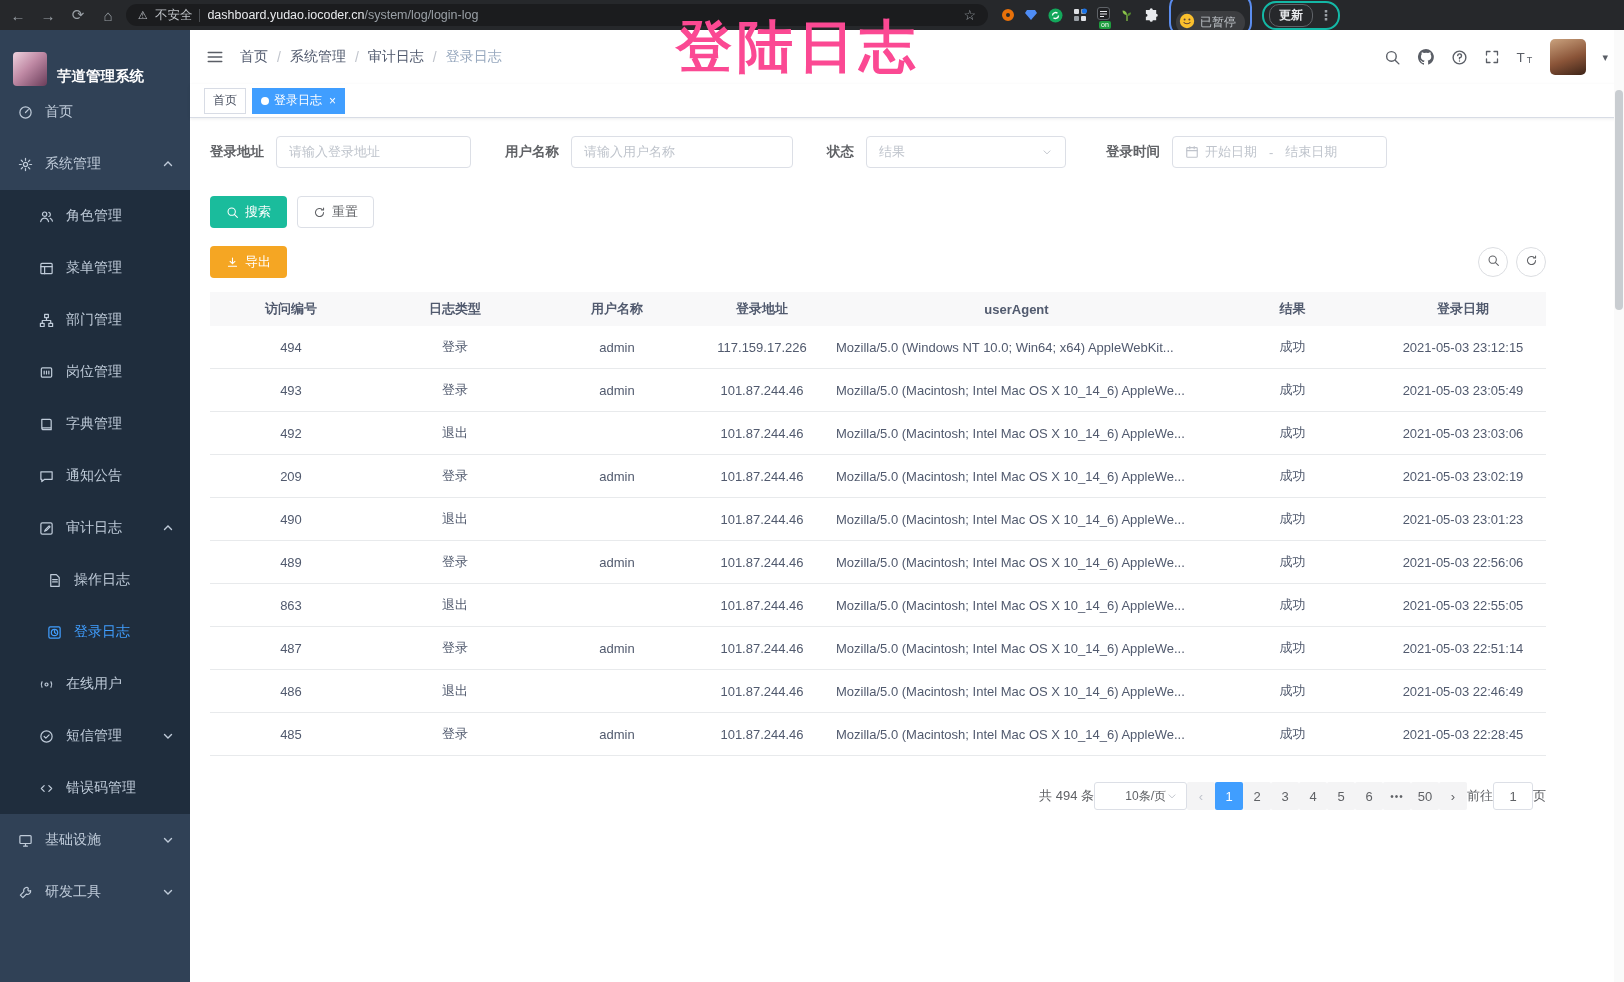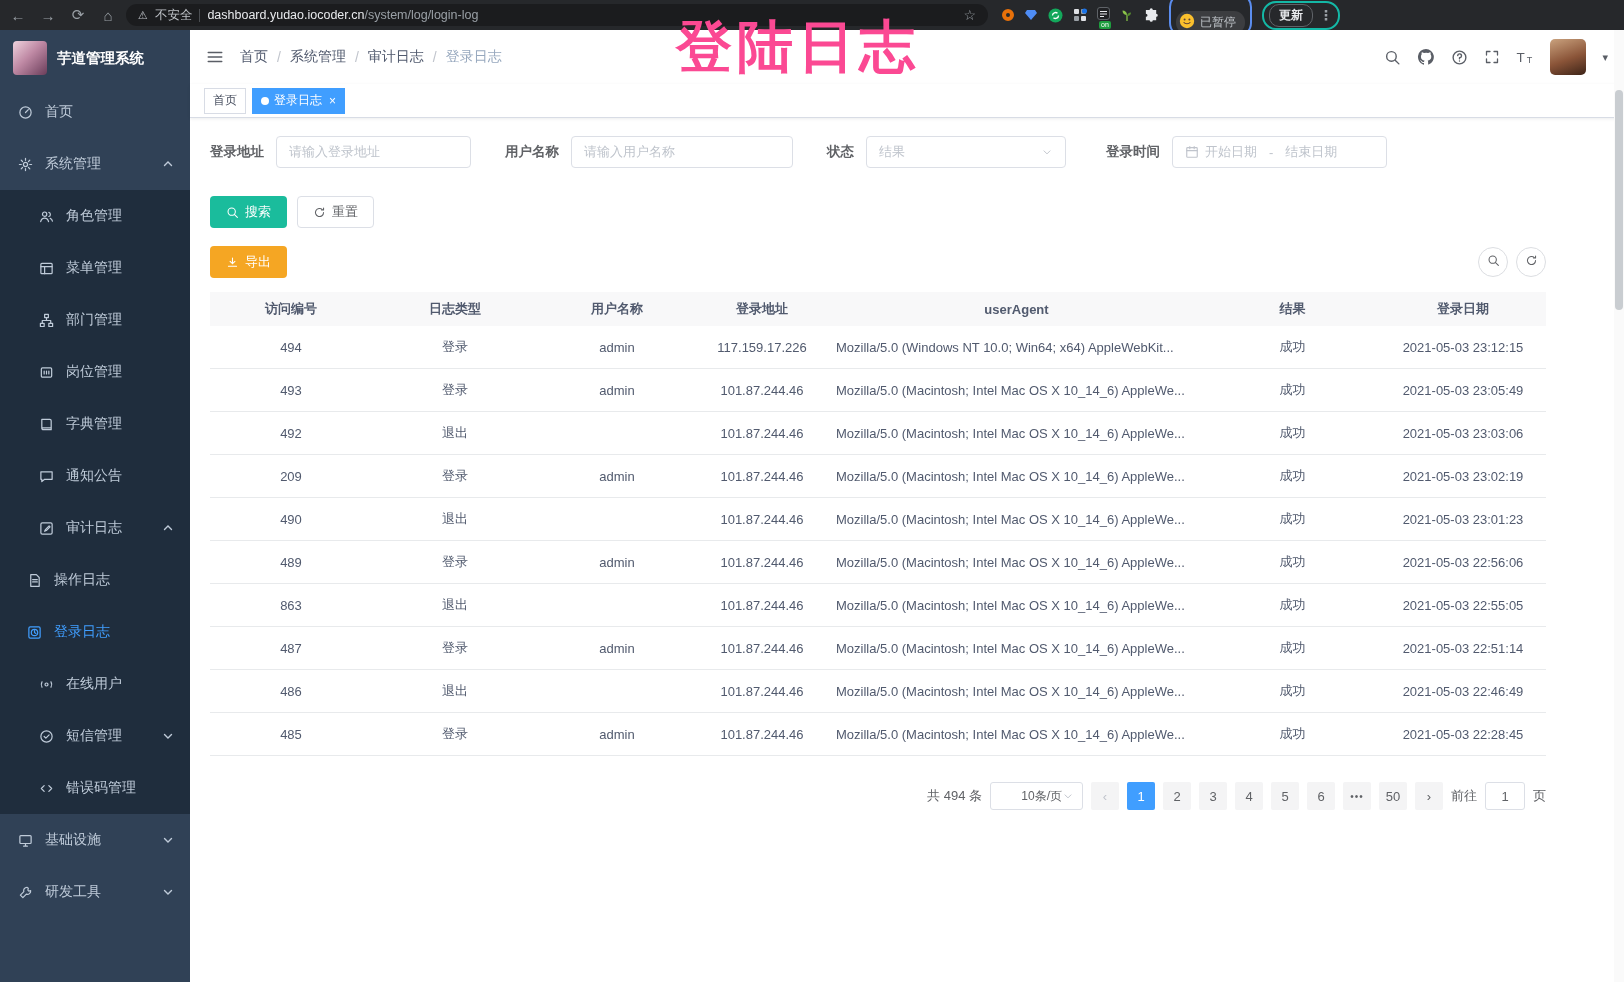--- a/index.html
+++ b/index.html
@@ -26,26 +26,26 @@
   .profile-chip{display:flex;align-items:center;gap:5px;background:#3c3d40;border-radius:11px;padding:2px 9px 2px 3px;font-size:12px;color:#bdc1c6;cursor:pointer;margin-top:15px;}
   .update-pill{font-size:12px;color:#e8eaed;border:1px solid #5f6368;border-radius:10px;padding:2px 9px;cursor:pointer;}
   .kebab{color:#9aa0a6;font-size:14px;cursor:pointer;}
 
   
   .overlay-annotation{position:absolute;left:676px;top:10px;z-index:60;font-size:56px;font-weight:bold;letter-spacing:5px;color:#fb4993;pointer-events:none;}
 
   
   .app{display:flex;height:952px;}
   .sidebar{width:190px;background:#304156;color:#bfcbd9;flex-shrink:0;}
-  .logo{height:56px;display:flex;align-items:center;gap:10px;padding-left:13px;color:#fff;font-weight:bold;font-size:14.5px;}
+  .logo{height:56px;display:flex;align-items:flex-end;gap:10px;padding-left:13px;color:#fff;font-weight:bold;font-size:14.5px;}
   .logo-img{width:34px;height:34px;border-radius:4px;background:linear-gradient(135deg,#efd3de 0%,#c08aa5 45%,#6a3d5a 100%);flex-shrink:0;}
   .side-item{height:52px;display:flex;align-items:center;gap:12px;font-size:14px;cursor:pointer;position:relative;}
   .side-item.lvl0{padding-left:17px;}
   .side-item.lvl1{padding-left:38px;}
-  .side-item.lvl2{padding-left:26px;}
+  .side-item.lvl2{padding-left:46px;}
   .side-item.sub{background:#1f2d3d;}
   .side-item.active{color:#409eff;}
   .s-ico{display:inline-flex;width:16px;justify-content:center;}
   .chev{position:absolute;right:16px;display:inline-flex;}
   .chev.down{transform:rotate(180deg);}
 
   .main{flex:1;display:flex;flex-direction:column;background:#fff;min-width:0;}
   .topbar{height:54px;display:flex;align-items:center;padding:0 16px;background:#fff;}
   .hamburger{color:#5a5e66;display:inline-flex;cursor:pointer;}
   .breadcrumb{margin-left:16px;display:flex;align-items:center;gap:9px;font-size:14px;}
@@ -91,21 +91,21 @@
   .table{margin-top:14px;width:1336px;}
   .thead{display:flex;align-items:center;height:34px;background:#f8f8f9;font-weight:bold;color:#515a6e;font-size:13px;}
   .trow{display:flex;align-items:center;height:43px;border-bottom:1px solid #e8eaec;font-size:13px;color:#515a6e;background:#fff;}
   .cell{text-align:center;flex-shrink:0;overflow:hidden;white-space:nowrap;}
   .c0{width:162px;}.c1{width:166px;}.c2{width:158px;}.c3{width:132px;}
   .c4{flex:1;text-align:left;padding:0 8px;text-overflow:ellipsis;}
   .thead .c4{text-align:center;}
   .c5{width:175px;}.c6{width:166px;}
 
   
-  .pager{width:1336px;margin-top:26px;display:flex;align-items:center;justify-content:flex-end;gap:8px;font-size:13px;color:#606266;}
+  .pager{width:1336px;margin-top:26px;display:flex;align-items:center;justify-content:flex-end;font-size:13px;color:#606266;}
   .size-select{width:93px;height:28px;border:1px solid #dcdfe6;border-radius:3px;display:flex;align-items:center;justify-content:flex-end;padding:0 8px;font-size:12px;color:#606266;cursor:pointer;background:#fff;}
   .page-btn{min-width:28px;height:28px;border-radius:2px;background:#f4f4f5;color:#606266;display:flex;align-items:center;justify-content:center;font-size:13px;cursor:pointer;padding:0 4px;}
   .page-btn.active{background:#409eff;color:#fff;cursor:default;}
   .page-btn.prev{color:#c0c4cc;cursor:default;}
   .page-btn.dots{letter-spacing:1px;font-size:10px;}
   .goto-input{width:40px;height:28px;border:1px solid #dcdfe6;border-radius:3px;display:flex;align-items:center;justify-content:center;background:#fff;cursor:text;}
 
   
   .scrollbar{position:absolute;right:0;top:30px;width:10px;height:952px;background:#fafafa;}
   .scroll-thumb{position:absolute;left:1px;top:60px;width:8px;height:220px;border-radius:4px;background:#c9cdd1;}

